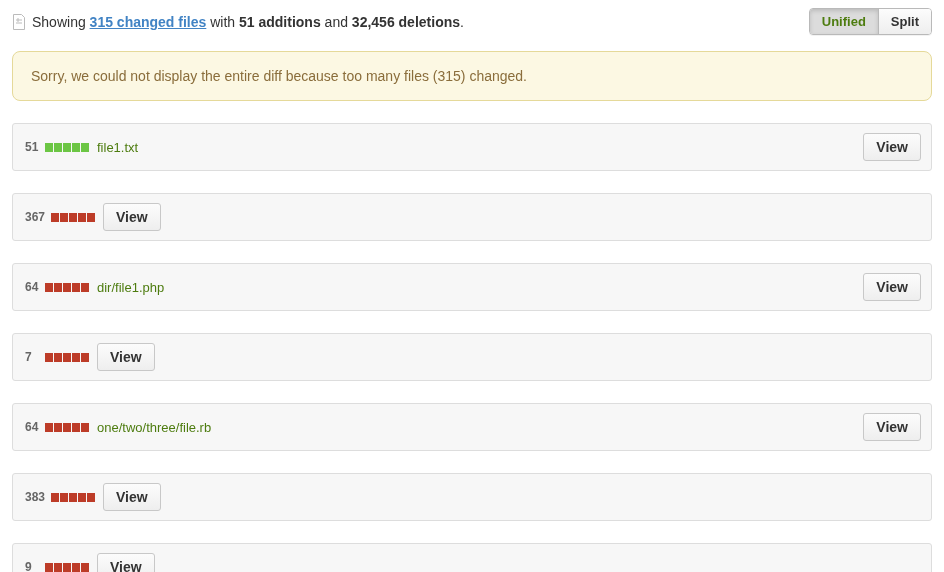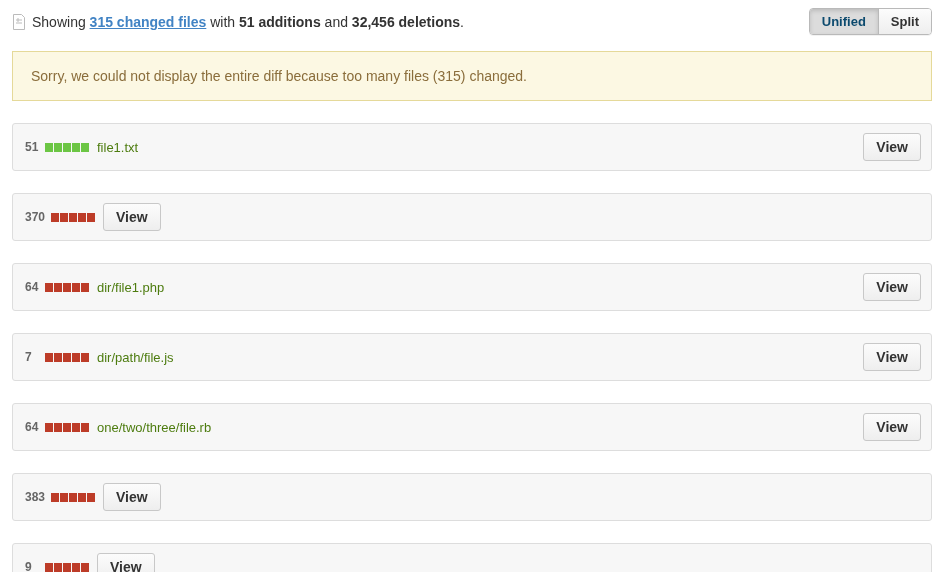--- a/index.html
+++ b/index.html
@@ -47,26 +47,26 @@
     font-weight: bold;
     color: #333;
     background: linear-gradient(#fcfcfc,#eee);
     cursor: pointer;
     user-select: none;
   }
   .view-toggle .seg + .seg { border-left: 1px solid #b9b9b9; }
   .view-toggle .seg.active {
     background: #dcdcdc;
     box-shadow: inset 0 2px 4px rgba(0,0,0,0.15);
-    color: #0c4a6e;
+    color: #4d7c0f;
   }
   .warning-box {
     border: 1px solid #e5d999;
     background: #fcf8e3;
-    border-radius: 0;
+    border-radius: 8px;
     padding: 16px 18px;
     color: #8a6d3b;
     font-size: 14px;
     margin-bottom: 22px;
   }
   .file-row {
     border: 1px solid #ddd;
     background: #f7f7f7;
     border-radius: 3px;
     padding: 9px 10px 9px 12px;
@@ -147,21 +147,21 @@
         <span class="blk add"></span>
         <span class="blk add"></span>
         <span class="blk add"></span>
         <span class="blk add"></span>
         <span class="blk add"></span>
       </span>
       <span class="filename">file1.txt</span>
       <button class="view-btn">View</button>
     </div>
     <div class="file-row">
-      <span class="change-count">370</span>
+      <span class="change-count">367</span>
       <span class="diff-blocks">
         <span class="blk del"></span>
         <span class="blk del"></span>
         <span class="blk del"></span>
         <span class="blk del"></span>
         <span class="blk del"></span>
       </span>
       <button class="view-btn">View</button>
     </div>
     <div class="file-row">
@@ -178,21 +178,20 @@
     </div>
     <div class="file-row">
       <span class="change-count">7</span>
       <span class="diff-blocks">
         <span class="blk del"></span>
         <span class="blk del"></span>
         <span class="blk del"></span>
         <span class="blk del"></span>
         <span class="blk del"></span>
       </span>
-      <span class="filename">dir/path/file.js</span>
       <button class="view-btn">View</button>
     </div>
     <div class="file-row">
       <span class="change-count">64</span>
       <span class="diff-blocks">
         <span class="blk del"></span>
         <span class="blk del"></span>
         <span class="blk del"></span>
         <span class="blk del"></span>
         <span class="blk del"></span>

